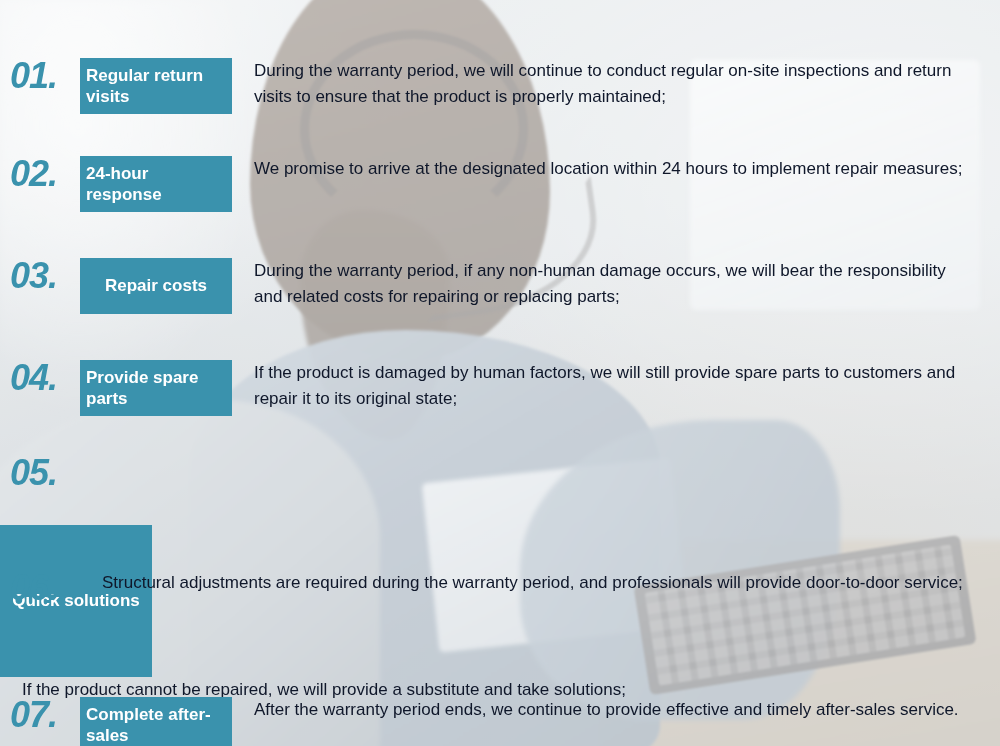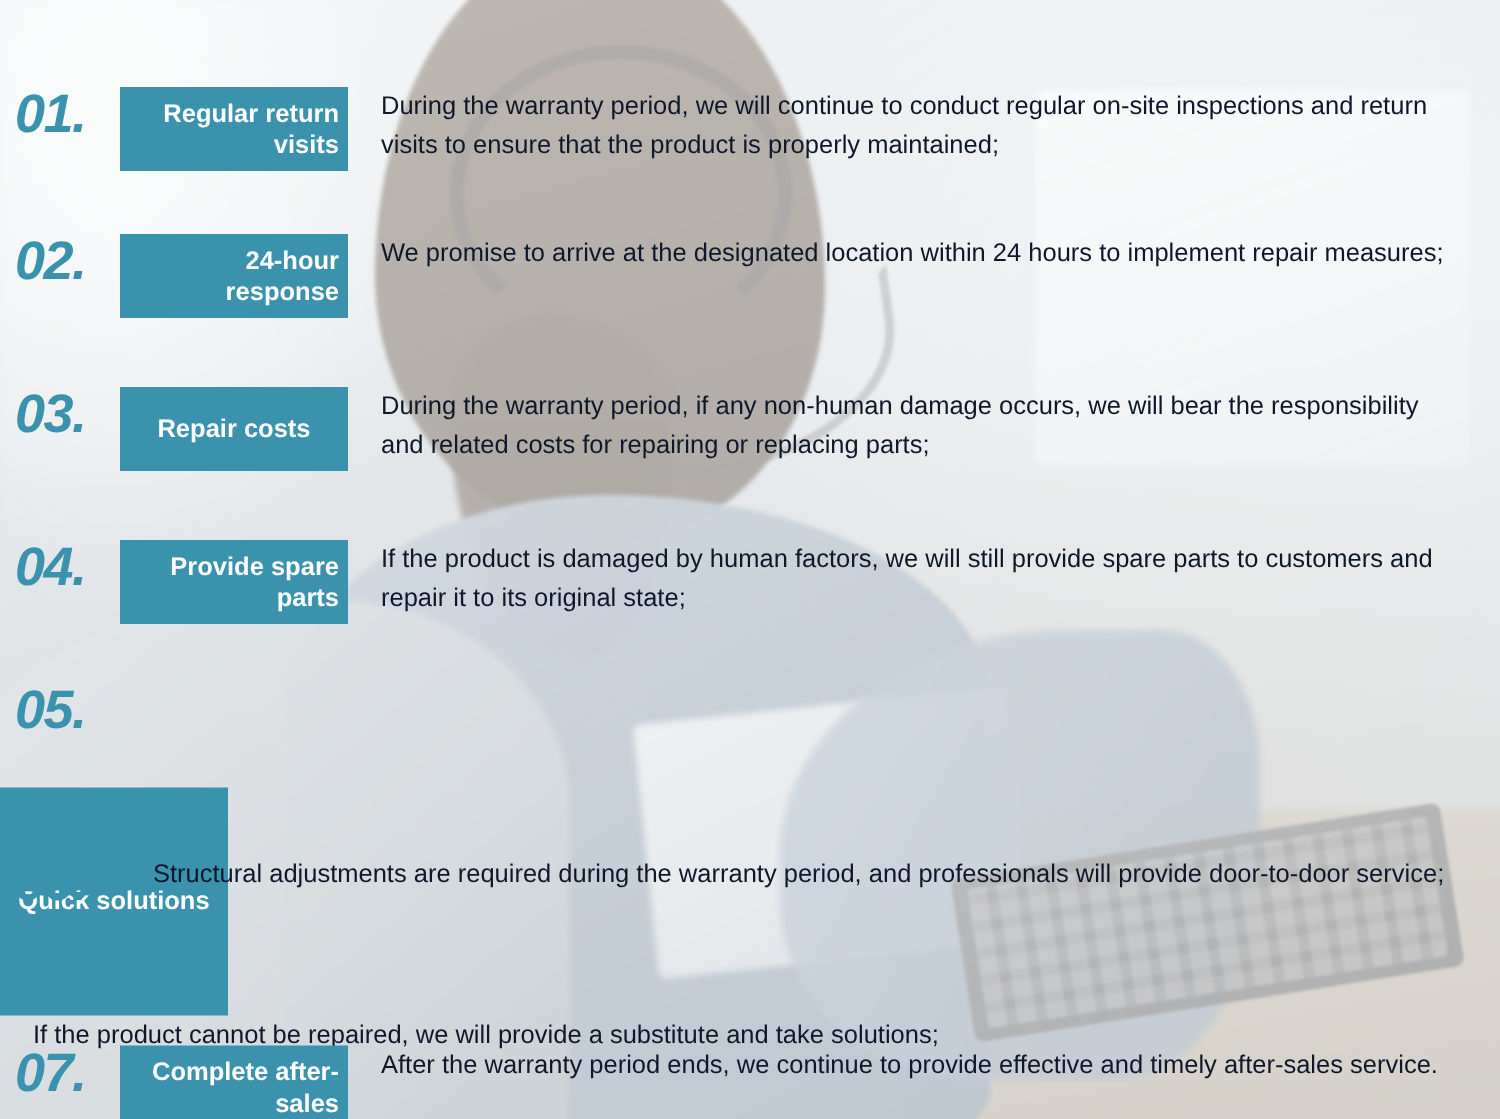--- a/index.html
+++ b/index.html
@@ -212,21 +212,21 @@
   }
   .chip {
     flex: 0 0 152px;
     width: 152px;
     min-height: 56px;
     background: #3a92ad;
     color: #ffffff;
     font-size: 17px;
     font-weight: bold;
     line-height: 1.25;
-    text-align: right;
+    text-align: left;
     display: flex;
     align-items: center;
     justify-content: center;
     padding: 6px 6px;
     box-sizing: border-box;
   }
   .desc {
     flex: 1 1 auto;
     margin-left: 22px;
     font-size: 17px;

